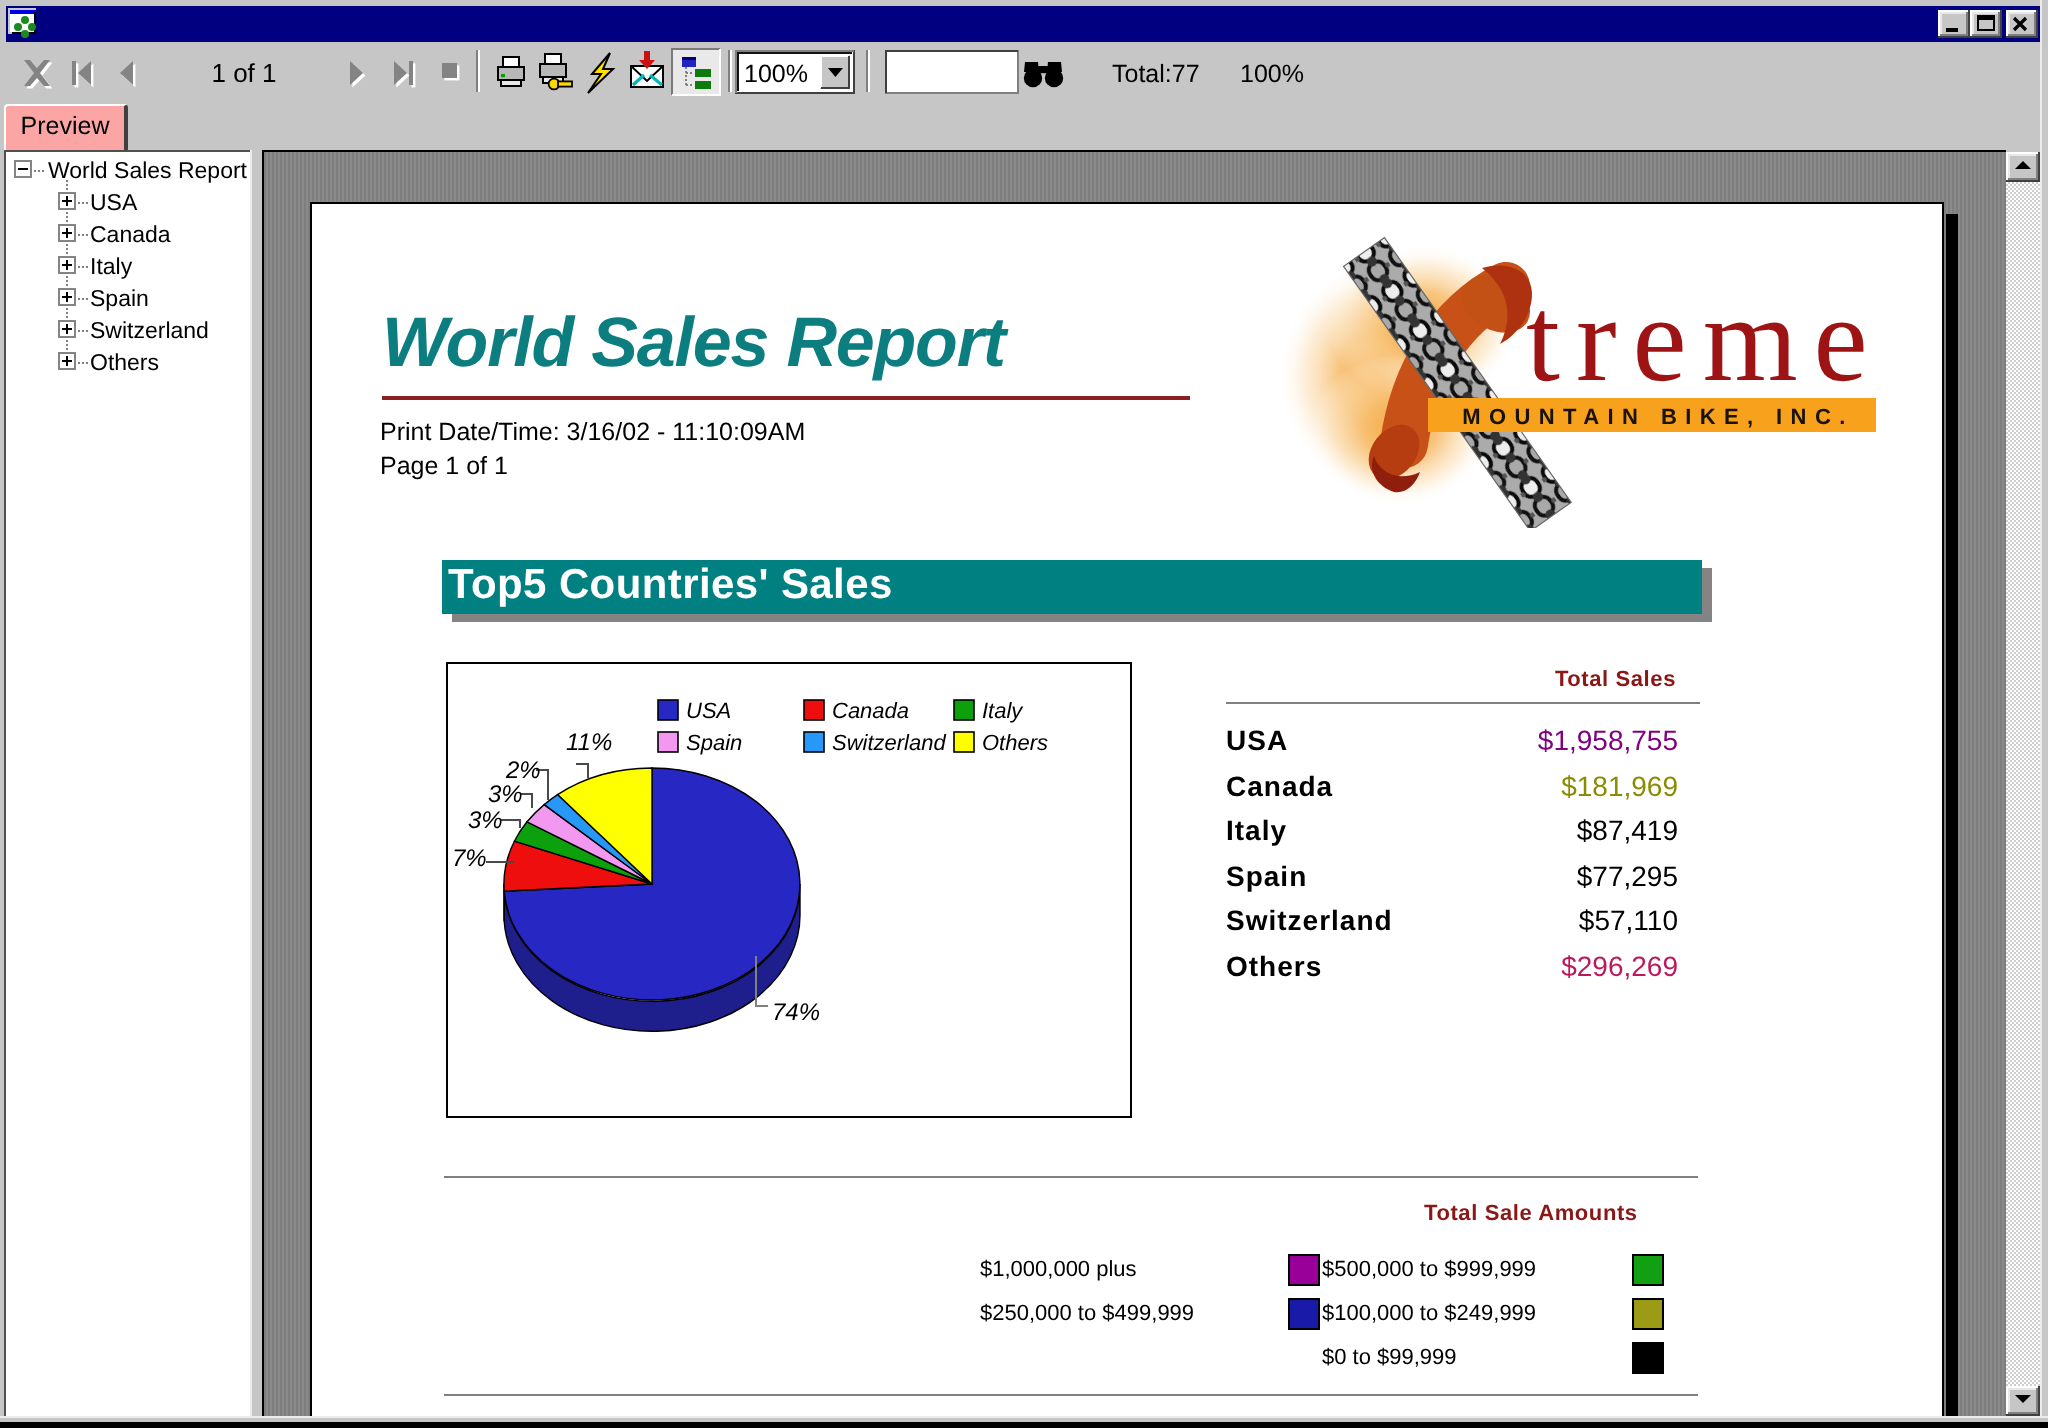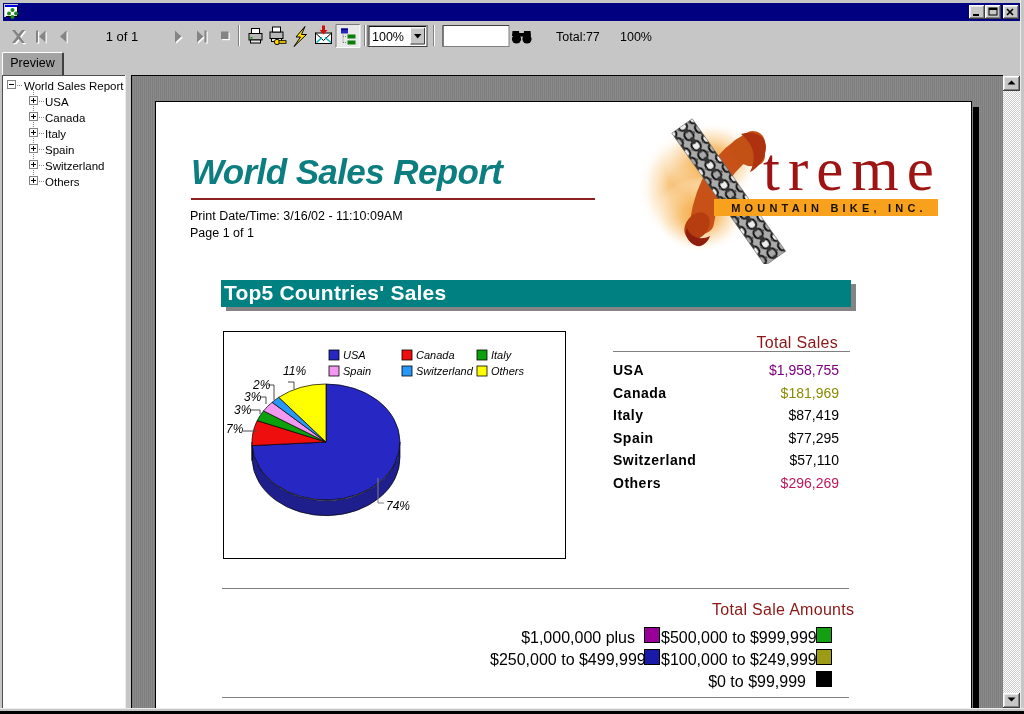--- a/index.html
+++ b/index.html
@@ -1,20 +1,20 @@
 <!DOCTYPE html>
 <html><head><meta charset="utf-8"><style>
 *{margin:0;padding:0;box-sizing:border-box}
 html,body{width:1024px;height:714px;overflow:hidden}
 body{font-family:"Liberation Sans",sans-serif;background:#c6c6c6}
 #win{position:absolute;left:0;top:0;width:1024px;height:714px;background:#c6c6c6}
 .abs{position:absolute}
 #titlebar{left:3px;top:3px;width:1018px;height:18px;background:#000080}
 .capbtn{width:16px;height:14px;top:5px;background:#c6c6c6;box-shadow:inset -1px -1px 0 #404040,inset 1px 1px 0 #fff,inset -2px -2px 0 #808080,inset 2px 2px 0 #e8e8e8}
-#tab{left:2px;top:52px;width:62px;height:23px;background:#a3a3a3;border-top:1px solid #fff;border-left:1px solid #fff;border-right:2px solid #404040;border-top-right-radius:2px;border-top-left-radius:2px;font-size:12.5px;color:#000;text-align:center;line-height:21px}
+#tab{left:2px;top:52px;width:62px;height:23px;background:#fca5a5;border-top:1px solid #fff;border-left:1px solid #fff;border-right:2px solid #404040;border-top-right-radius:2px;border-top-left-radius:2px;font-size:12.5px;color:#000;text-align:center;line-height:21px}
 #tree{left:2px;top:75px;width:123px;height:633px;background:#fff;border-left:1px solid #505050;border-top:1px solid #505050;font-size:11.5px;letter-spacing:-0.2px;color:#000}
 #splitter{left:125px;top:75px;width:6px;height:633px;background:#c6c6c6;border-left:1px solid #ececec}
 #preview{left:131px;top:75px;width:872px;height:633px;background:repeating-linear-gradient(90deg,#7e7e7e 0 1px,#8a8a8a 1px 2px);border-top:1px solid #000;border-left:1px solid #000}
 #page{left:155px;top:101px;width:817px;height:611px;background:#fff;border:1px solid #000}
 #pageshadow{left:973px;top:107px;width:6px;height:604px;background:#000}
 #vscroll{left:1003px;top:76px;width:17px;height:632px;background:repeating-conic-gradient(#fff 0 25%,#cdcdcd 0 50%) 0 0/2px 2px}
 .sbtn{left:1003px;width:17px;height:15px;background:#c6c6c6;box-shadow:inset -1px -1px 0 #404040,inset 1px 1px 0 #fff,inset -2px -2px 0 #808080,inset 2px 2px 0 #e8e8e8}
 #rframe{left:1020px;top:0;width:4px;height:714px;background:#c6c6c6;border-left:1px solid #ececec}
 #bframe{left:0;top:708px;width:1024px;height:4px;background:#c6c6c6;border-top:1px solid #ececec}
 #bblack{left:0;top:711px;width:1024px;height:3px;background:#000}
@@ -23,22 +23,22 @@
 .tbox::before{content:"";position:absolute;left:1px;top:3px;width:5px;height:1px;background:#000}
 .tbox.plus::after{content:"";position:absolute;left:3px;top:1px;width:1px;height:5px;background:#000}
 
 #rpttitle{left:191px;top:152px;font-style:italic;font-weight:bold;font-size:35px;color:#0d7e80;letter-spacing:-0.6px;white-space:nowrap}
 #titlerule{left:191px;top:198px;width:404px;height:2px;background:#8b2020}
 .small{font-size:12.5px;color:#000;white-space:nowrap}
 #banner{left:221px;top:280px;width:630px;height:27px;background:#008080;box-shadow:5px 4px 0 0 #848484;color:#fff;font-weight:bold;font-size:21px;line-height:26px;padding-left:3px;letter-spacing:0.2px;white-space:nowrap}
 #chartbox{left:223px;top:331px;width:343px;height:228px;border:1px solid #000;background:#fff}
 .cname{font-weight:bold;font-size:14px;color:#000;letter-spacing:0.5px;white-space:nowrap}
 .cval{font-weight:normal;font-size:14px;text-align:right;width:226px;left:613px;white-space:nowrap}
-.hdr{font-weight:normal;font-size:16px;color:#8b1717;letter-spacing:0.3px;white-space:nowrap}
-.leg{font-size:16px;color:#000;text-align:right;white-space:nowrap}
+.hdr{font-weight:bold;font-size:11px;color:#8b1717;letter-spacing:0.3px;white-space:nowrap}
+.leg{font-size:11px;color:#000;text-align:left;white-space:nowrap}
 .sw{position:absolute;width:16px;height:16px;border:1px solid #000}
 .hline{position:absolute;height:1px;background:#808080}
 </style></head>
 <body>
 <div id="win">
 
   <div id="titlebar" class="abs"></div>
   <svg class="abs" style="left:4px;top:4px" width="17" height="17" viewBox="0 0 17 17">
     <rect x="0" y="0" width="14" height="13" fill="#c6c6c6"></rect>
     <rect x="1" y="1" width="13" height="2" fill="#0000e8"></rect>

